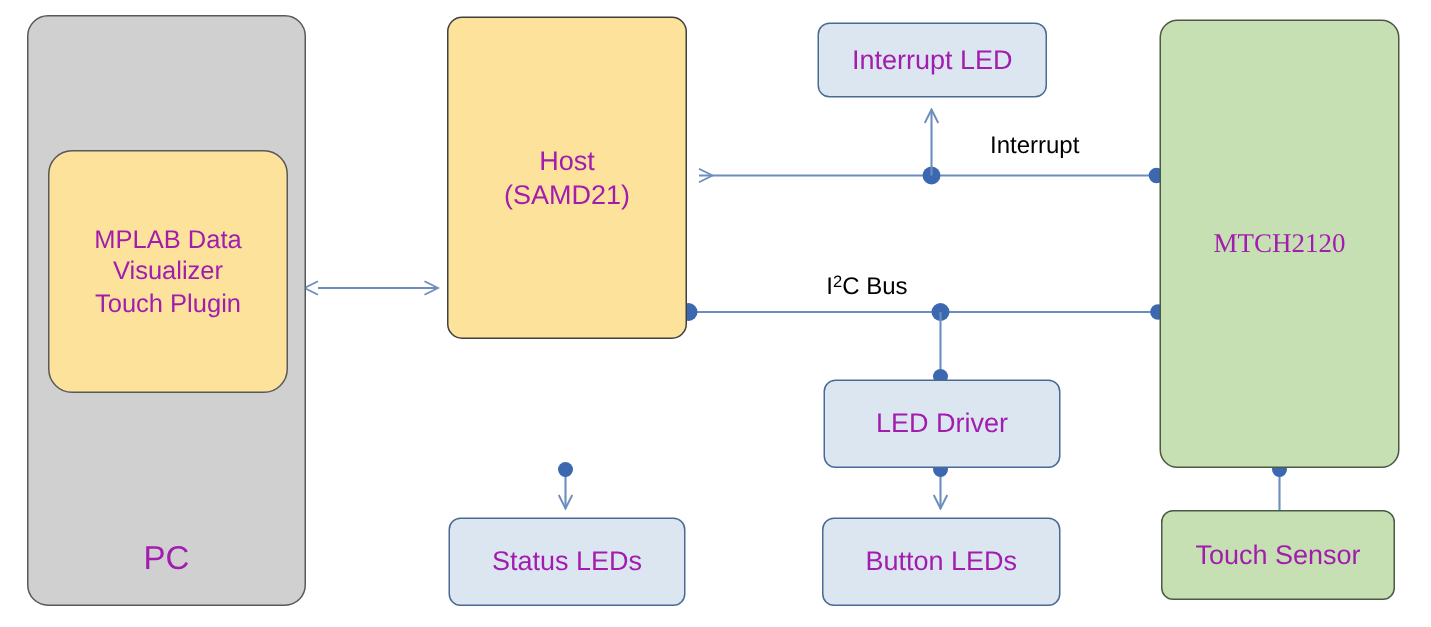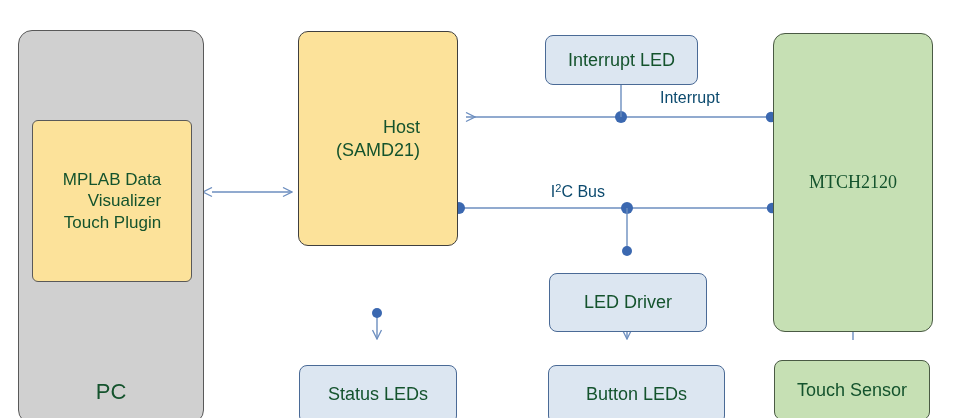--- a/index.html
+++ b/index.html
@@ -14,41 +14,40 @@
     background: #ffffff;
     font-family: "Liberation Sans", sans-serif;
     overflow: hidden;
   }
   .node {
     position: absolute;
     box-sizing: border-box;
     display: flex;
     align-items: center;
     justify-content: center;
-    text-align: right;
-    color: #14532d;
+    text-align: center;
+    color: #a21caf;
     line-height: 1.25;
     white-space: pre-line;
-    margin-top: 20px;
   }
   .pc-box {
     left: 18px; top: 10px; width: 186px; height: 394px;
     background: #d0d0d0;
     border: 1.6px solid #595959;
     border-radius: 14px;
     align-items: flex-end;
     justify-content: center;
     padding-bottom: 18px;
     font-size: 22px;
   }
   .plugin-box {
     left: 32px; top: 100px; width: 160px; height: 162px;
     background: #fce29a;
     border: 1.5px solid #595959;
-    border-radius: 6px;
+    border-radius: 16px;
     font-size: 17px;
   }
   .host-box {
     left: 298px; top: 11px; width: 160px; height: 215px;
     background: #fce29a;
     border: 1.5px solid #3f3f3f;
     border-radius: 10px;
     font-size: 18px;
   }
   .mtch-box {
@@ -67,26 +66,26 @@
   }
   .green-box {
     background: #c6e0b4;
     border: 1.5px solid #4a5a44;
     border-radius: 8px;
     font-size: 18px;
   }
   .interrupt-led-box { left: 545px; top: 15px; width: 153px; height: 50px; }
   .led-driver-box    { left: 549px; top: 253px; width: 158px; height: 59px; }
   .status-leds-box   { left: 299px; top: 345px; width: 158px; height: 59px; }
-  .button-leds-box   { left: 548px; top: 345px; width: 177px; height: 59px; }
+  .button-leds-box   { left: 548px; top: 345px; width: 159px; height: 59px; }
   .touch-sensor-box  { left: 774px; top: 340px; width: 156px; height: 60px; }
 
   .edge-label {
     position: absolute;
-    color: #0c4a6e;
+    color: #000000;
     font-size: 16px;
     text-align: center;
     white-space: pre-line;
     line-height: 1.22;
   }
   .usb-label   { left: 216px; top: 170px; width: 70px; }
   .i2c-label   { left: 495px; top: 182px; width: 110px; text-align: right; }
   .intr-label  { left: 660px; top: 88px; width: 110px; text-align: left; }
   .i2c-label sup { font-size: 11px; vertical-align: 0.45em; }
 

